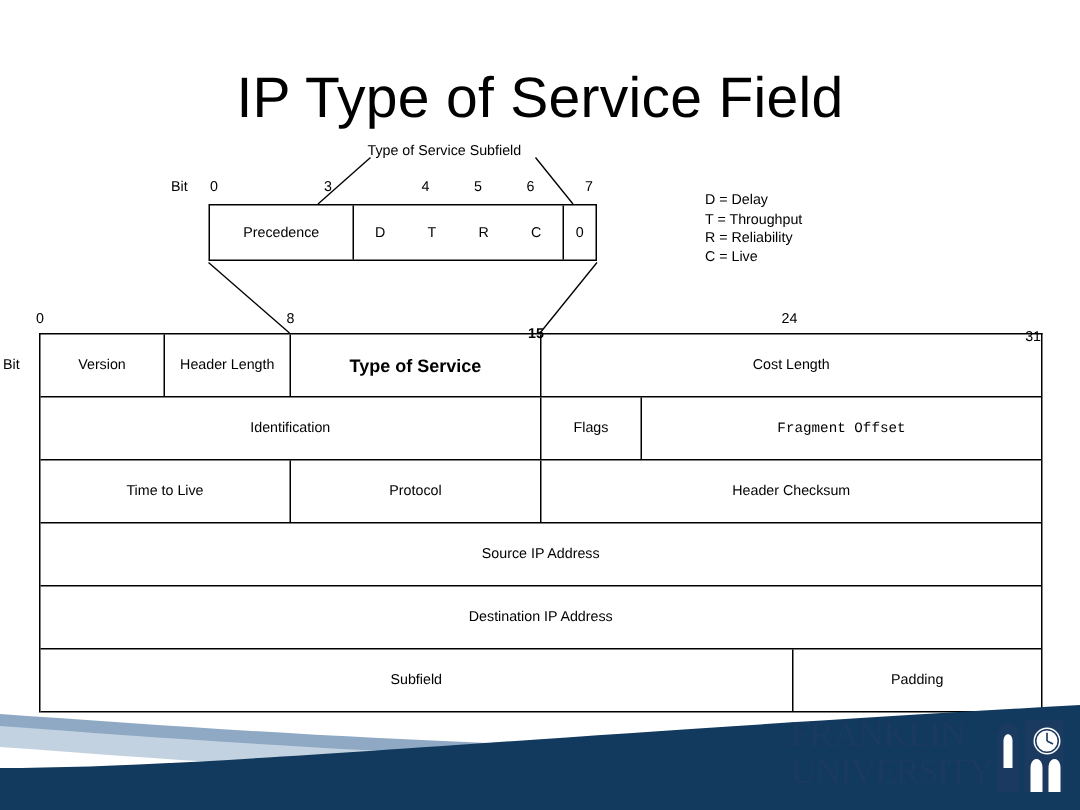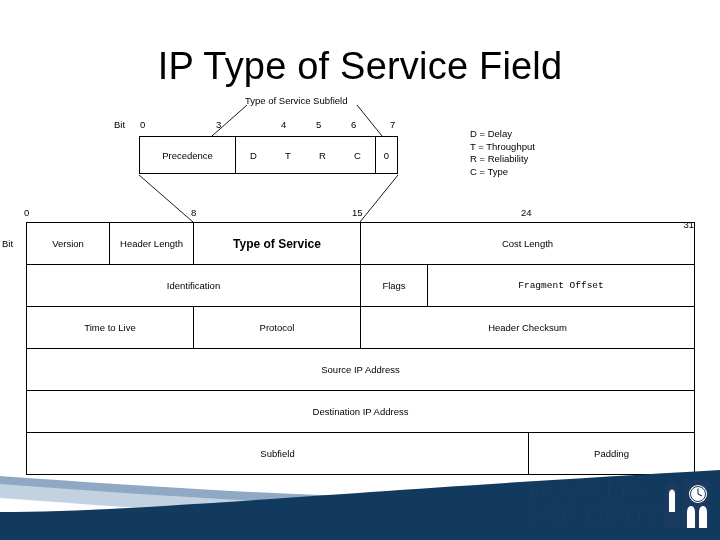--- a/index.html
+++ b/index.html
@@ -229,27 +229,27 @@
       <span>R</span>
       <span>C</span>
     </div>
     <div class="sub-cell sc-zero">0</div>
   </div>
 
   <div id="tos-legend">
     <div>D = Delay</div>
     <div>T = Throughput</div>
     <div>R = Reliability</div>
-    <div>C = Type</div>
+    <div>C = Live</div>
   </div>
 
   <div id="hdr-bit-word">Bit</div>
   <div class="hdr-bit-label" style="left:24px; top:207px;">0</div>
   <div class="hdr-bit-label" style="left:191px; top:207px;">8</div>
-  <div class="hdr-bit-label" style="left:352px; top:207px;">15</div>
+  <div class="hdr-bit-label" style="left:352px; top:217px;font-weight:bold;">15</div>
   <div class="hdr-bit-label" style="left:521px; top:207px;">24</div>
   <div id="hdr-bit-31">31</div>
 
   <svg id="leader-lines" viewBox="0 0 720 540" preserveAspectRatio="none">
 
     <line x1="139" y1="175" x2="193" y2="222" stroke="#000" stroke-width="0.9"></line>
 
     <line x1="398" y1="175" x2="360" y2="222" stroke="#000" stroke-width="0.9"></line>
 
     <line x1="247" y1="105" x2="212" y2="136" stroke="#000" stroke-width="0.9"></line>

